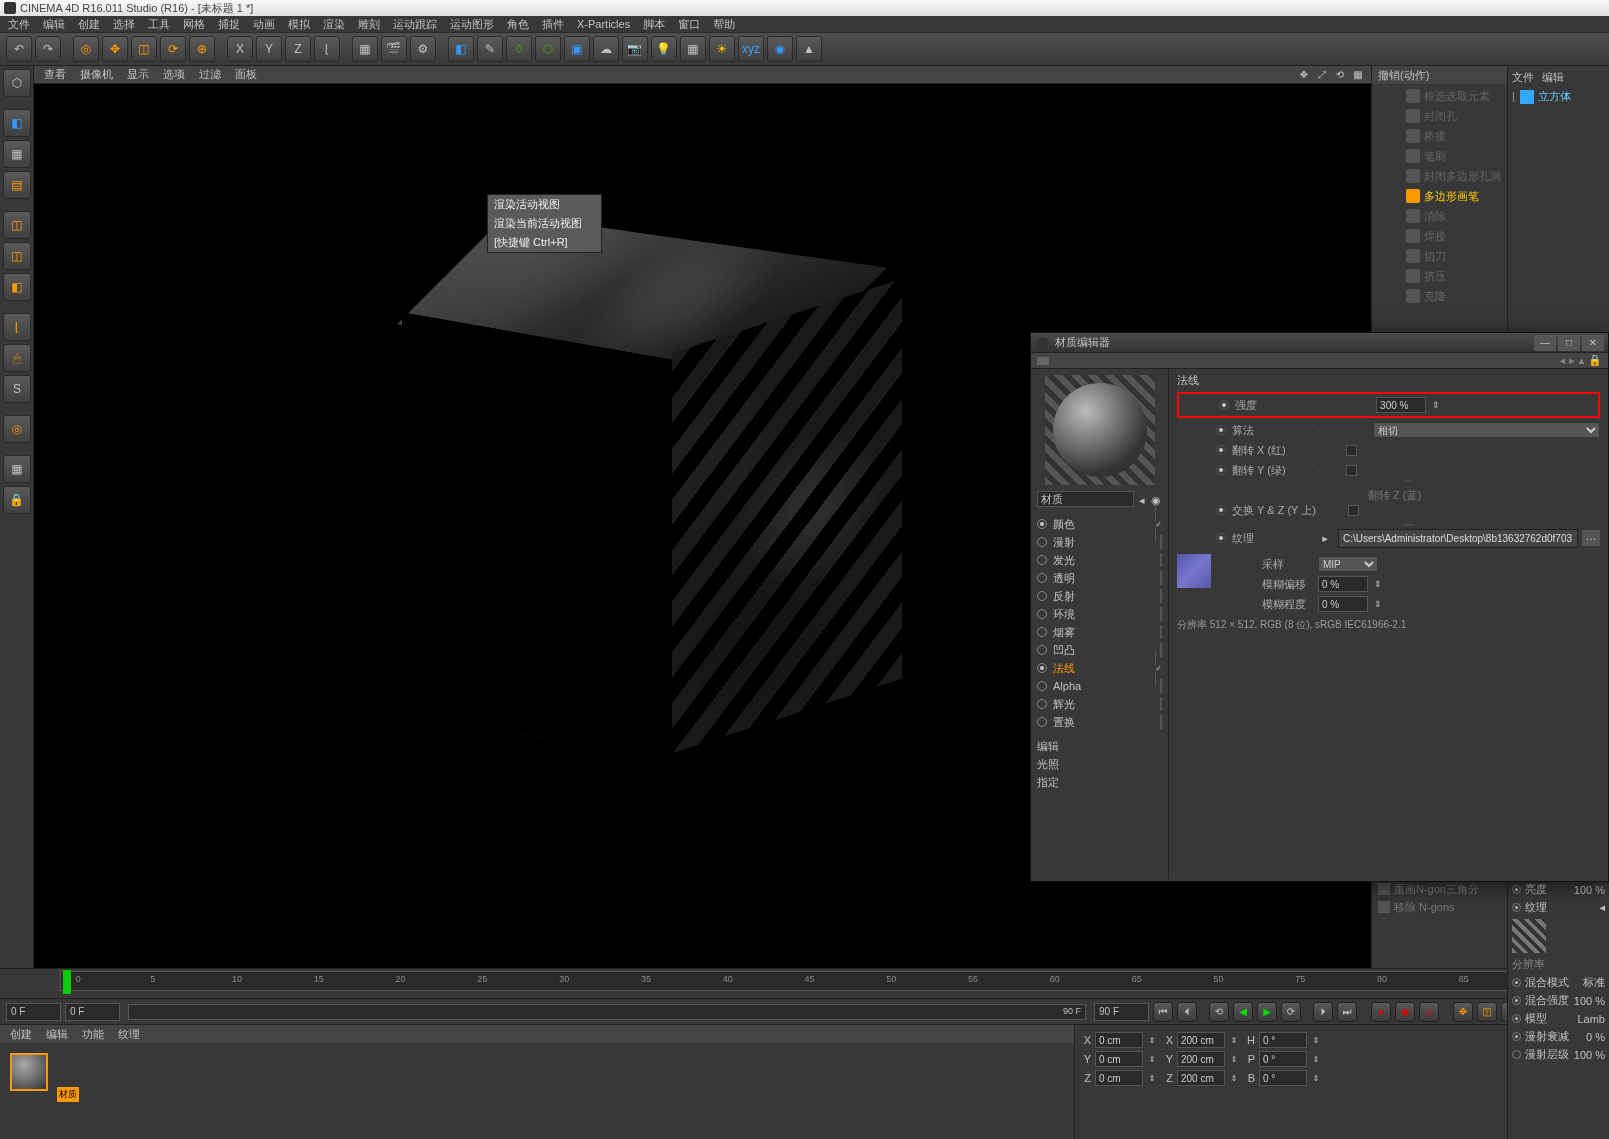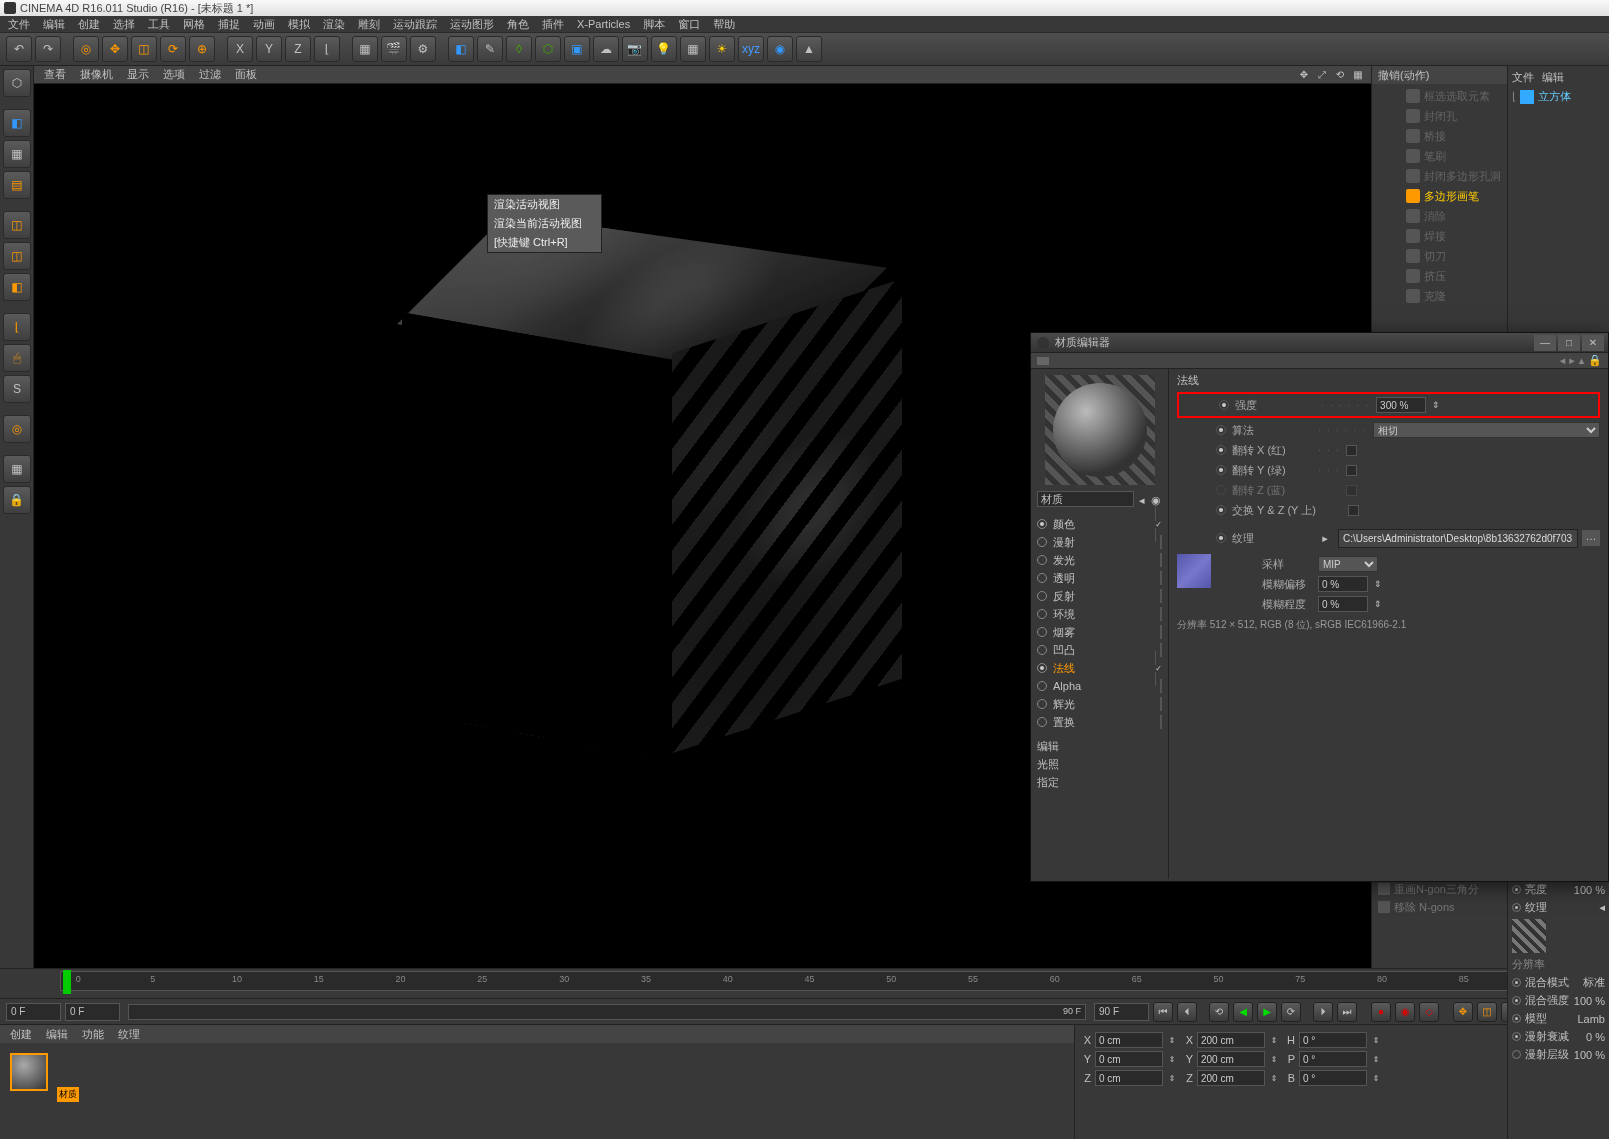--- a/index.html
+++ b/index.html
@@ -53,21 +53,21 @@
 .transport .rec { color: #d00; }
 .bottom-area { height: 115px; background: #383838; border-top: 1px solid #222; display: flex; }
 .mat-panel { width: 1075px; border-right: 1px solid #222; }
 .mat-panel .mat-menu { height: 18px; background: #444; display: flex; gap: 14px; padding-left: 10px; align-items: center; }
 .mat-ball { width: 38px; height: 38px; margin: 6px; background: radial-gradient(circle at 35% 30%, #aaa, #333); border: 2px solid #f90; display: inline-block; }
 .mat-label { font-size: 9px; background: #f90; color: #000; padding: 1px 2px; display: inline-block; }
 .coord-panel { flex: 1; padding: 4px; }
 .coord-head { height: 18px; background: #444; display: flex; padding-left: 10px; align-items: center; gap: 40px; }
 .coord-row { display: flex; gap: 4px; margin-top: 3px; align-items: center; }
 .coord-row .lbl { width: 12px; text-align: right; }
-.coord-row input { width: 68px; height: 16px; background: #2a2a2a; border: 1px solid #555; color: #ccc; font-size: 10px; padding-left: 3px; }
+.coord-row input { width: 48px; height: 16px; background: #2a2a2a; border: 1px solid #555; color: #ccc; font-size: 10px; padding-left: 3px; }
 .coord-row .spin { width: 10px; text-align: center; font-size: 8px; }
 .coord-btn-row { display: flex; gap: 6px; margin-top: 4px; }
 .coord-btn-row select, .coord-btn-row button { height: 18px; background: #555; border: 1px solid #333; color: #ccc; font-size: 10px; padding: 0 6px; }
 
 .mat-editor { position: absolute; top: 332px; left: 1030px; width: 579px; height: 550px; background: #383838; border: 1px solid #111; box-shadow: 0 4px 20px rgba(0,0,0,0.6); z-index: 100; }
 .mat-editor .titlebar2 { height: 20px; background: linear-gradient(#4a4a4a,#333); display: flex; align-items: center; padding-left: 6px; border-bottom: 1px solid #222; }
 .mat-editor .titlebar2 .wctl { margin-left: auto; display: flex; gap: 2px; padding-right: 4px; }
 .mat-editor .titlebar2 .wctl span { width: 22px; height: 16px; background: #555; display: flex; align-items: center; justify-content: center; font-size: 10px; }
 .mat-editor .tool-row { height: 16px; background: #444; display: flex; align-items: center; padding-left: 6px; border-bottom: 1px solid #222; }
 .mat-editor .tool-row .ic { width: 12px; height: 8px; background: #666; margin-right: 4px; }
@@ -576,21 +576,21 @@
         <span class="plabel">翻转 X (红)</span>
         <span class="dots">· · ·</span>
         <span class="cb2"></span>
       </div>
       <div class="prop-row">
         <span class="radio2 on"></span>
         <span class="plabel">翻转 Y (绿)</span>
         <span class="dots">· · ·</span>
         <span class="cb2"></span>
       </div>
-      <div class="prop-row" style="opacity:0.5;">
+      <div class="prop-row" style="opacity:0.5;flex-direction:column;">
         <span class="radio2"></span>
         <span class="plabel">翻转 Z (蓝)</span>
         <span class="dots">· · ·</span>
         <span class="cb2"></span>
       </div>
       <div class="prop-row">
         <span class="radio2 on"></span>
         <span class="plabel" style="width:110px;">交换 Y &amp; Z (Y 上)</span>
         <span class="cb2"></span>
       </div>

